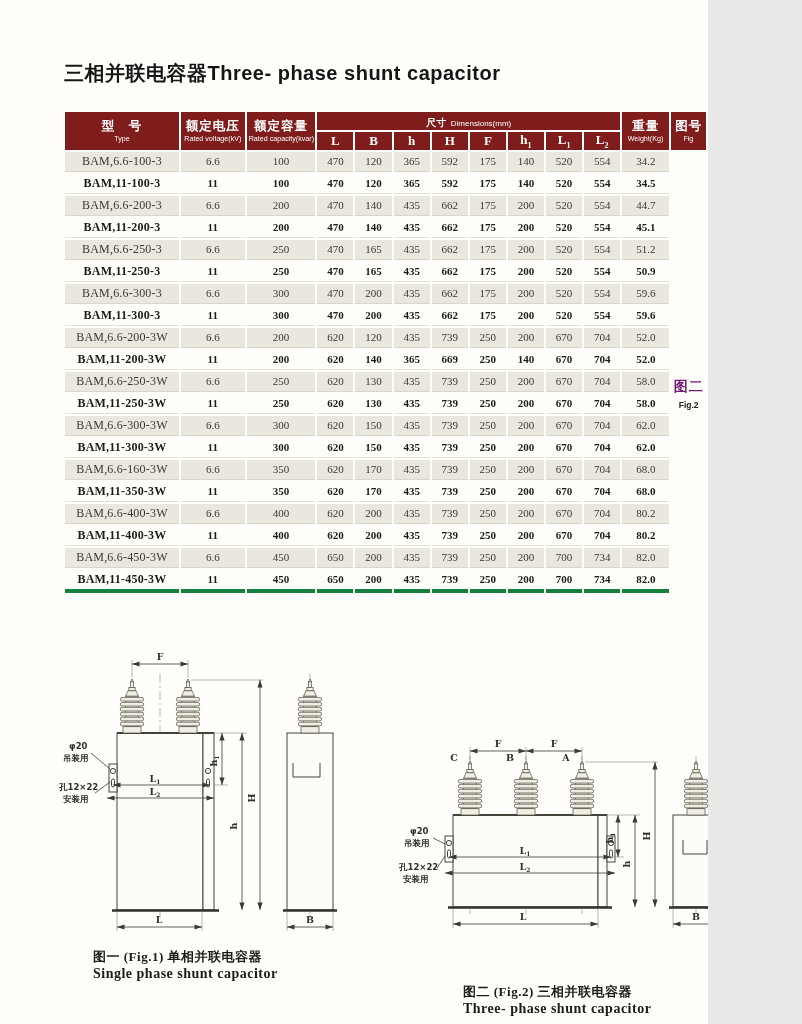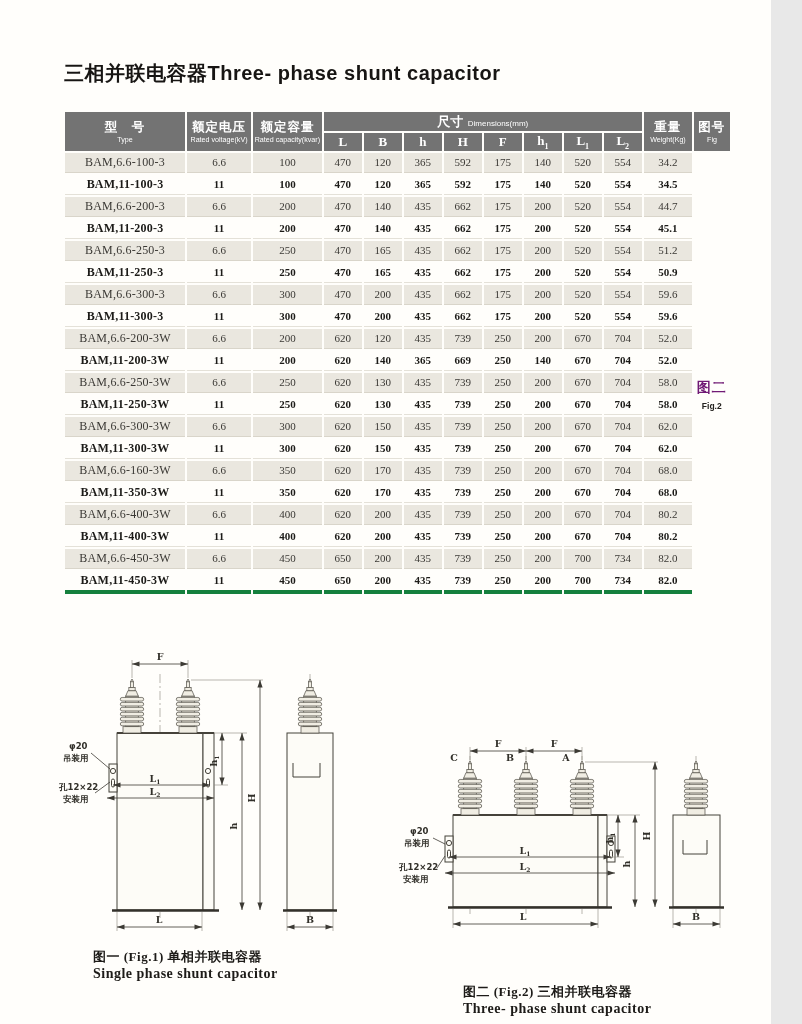--- a/index.html
+++ b/index.html
@@ -1,30 +1,30 @@
 <!DOCTYPE html>
 <html><head>
 <meta charset="utf-8">
 <style>
   html,body{margin:0;padding:0;background:#e8e8e8;}
-  .page{position:relative;width:771px;height:1024px;background:#fffefb;overflow:hidden;
+  .page{position:relative;width:708px;height:1024px;background:#fffefb;overflow:hidden;
         font-family:"Liberation Serif",serif;color:#2c2a26;}
   
   .title{position:absolute;left:64px;top:60px;margin:0;font-family:"Liberation Sans",sans-serif;
          font-size:20px;font-weight:bold;color:#171513;letter-spacing:.5px;white-space:nowrap;}
   
   .edge-mark{position:absolute;left:797px;top:88px;width:5px;height:30px;background:#7e222c;}
   
   .spec{position:absolute;left:63px;top:110px;border-collapse:separate;border-spacing:2px;table-layout:fixed;}
-  .spec th{background:#737373;color:#ffffff;font-family:"Liberation Sans",sans-serif;
+  .spec th{background:#7f1d1d;color:#ffffff;font-family:"Liberation Sans",sans-serif;
            font-weight:bold;text-align:center;vertical-align:middle;padding:0;}
   .spec th .zh{font-size:12.5px;line-height:15px;letter-spacing:1px;}
   .spec th .en{font-size:7.5px;font-weight:normal;line-height:9px;transform:scale(.95);white-space:nowrap;}
   th.dims-group{height:16px;}
-  th.dims-group .zh-inline{font-size:13px;font-family:Liberation Serif, serif;}
+  th.dims-group .zh-inline{font-size:10px;font-family:Liberation Serif, serif;}
   th.dims-group .en-inline{font-size:8px;font-weight:normal;}
   th.dimcol{height:18px;font-family:"Liberation Serif",serif;font-size:13px;font-weight:bold;}
   th.dimcol sub{font-size:8px;}
   .spec td{height:19px;line-height:19px;text-align:center;vertical-align:middle;
            font-size:11px;background:#eae7df;color:#3a3834;padding:0;
            border-bottom:1px solid #d9d5ca;}
   .spec tr.b td{background:transparent;font-weight:bold;color:#1c1b18;border-bottom:1px solid #e4e1d8;}
   .spec td[data-name="cell-model"]{font-size:12px;letter-spacing:.2px;}
   .spec tbody tr:last-child td{border-bottom:4px solid #15803d;}
   .spec td.figcell{background:transparent !important;border:none !important;vertical-align:middle;

